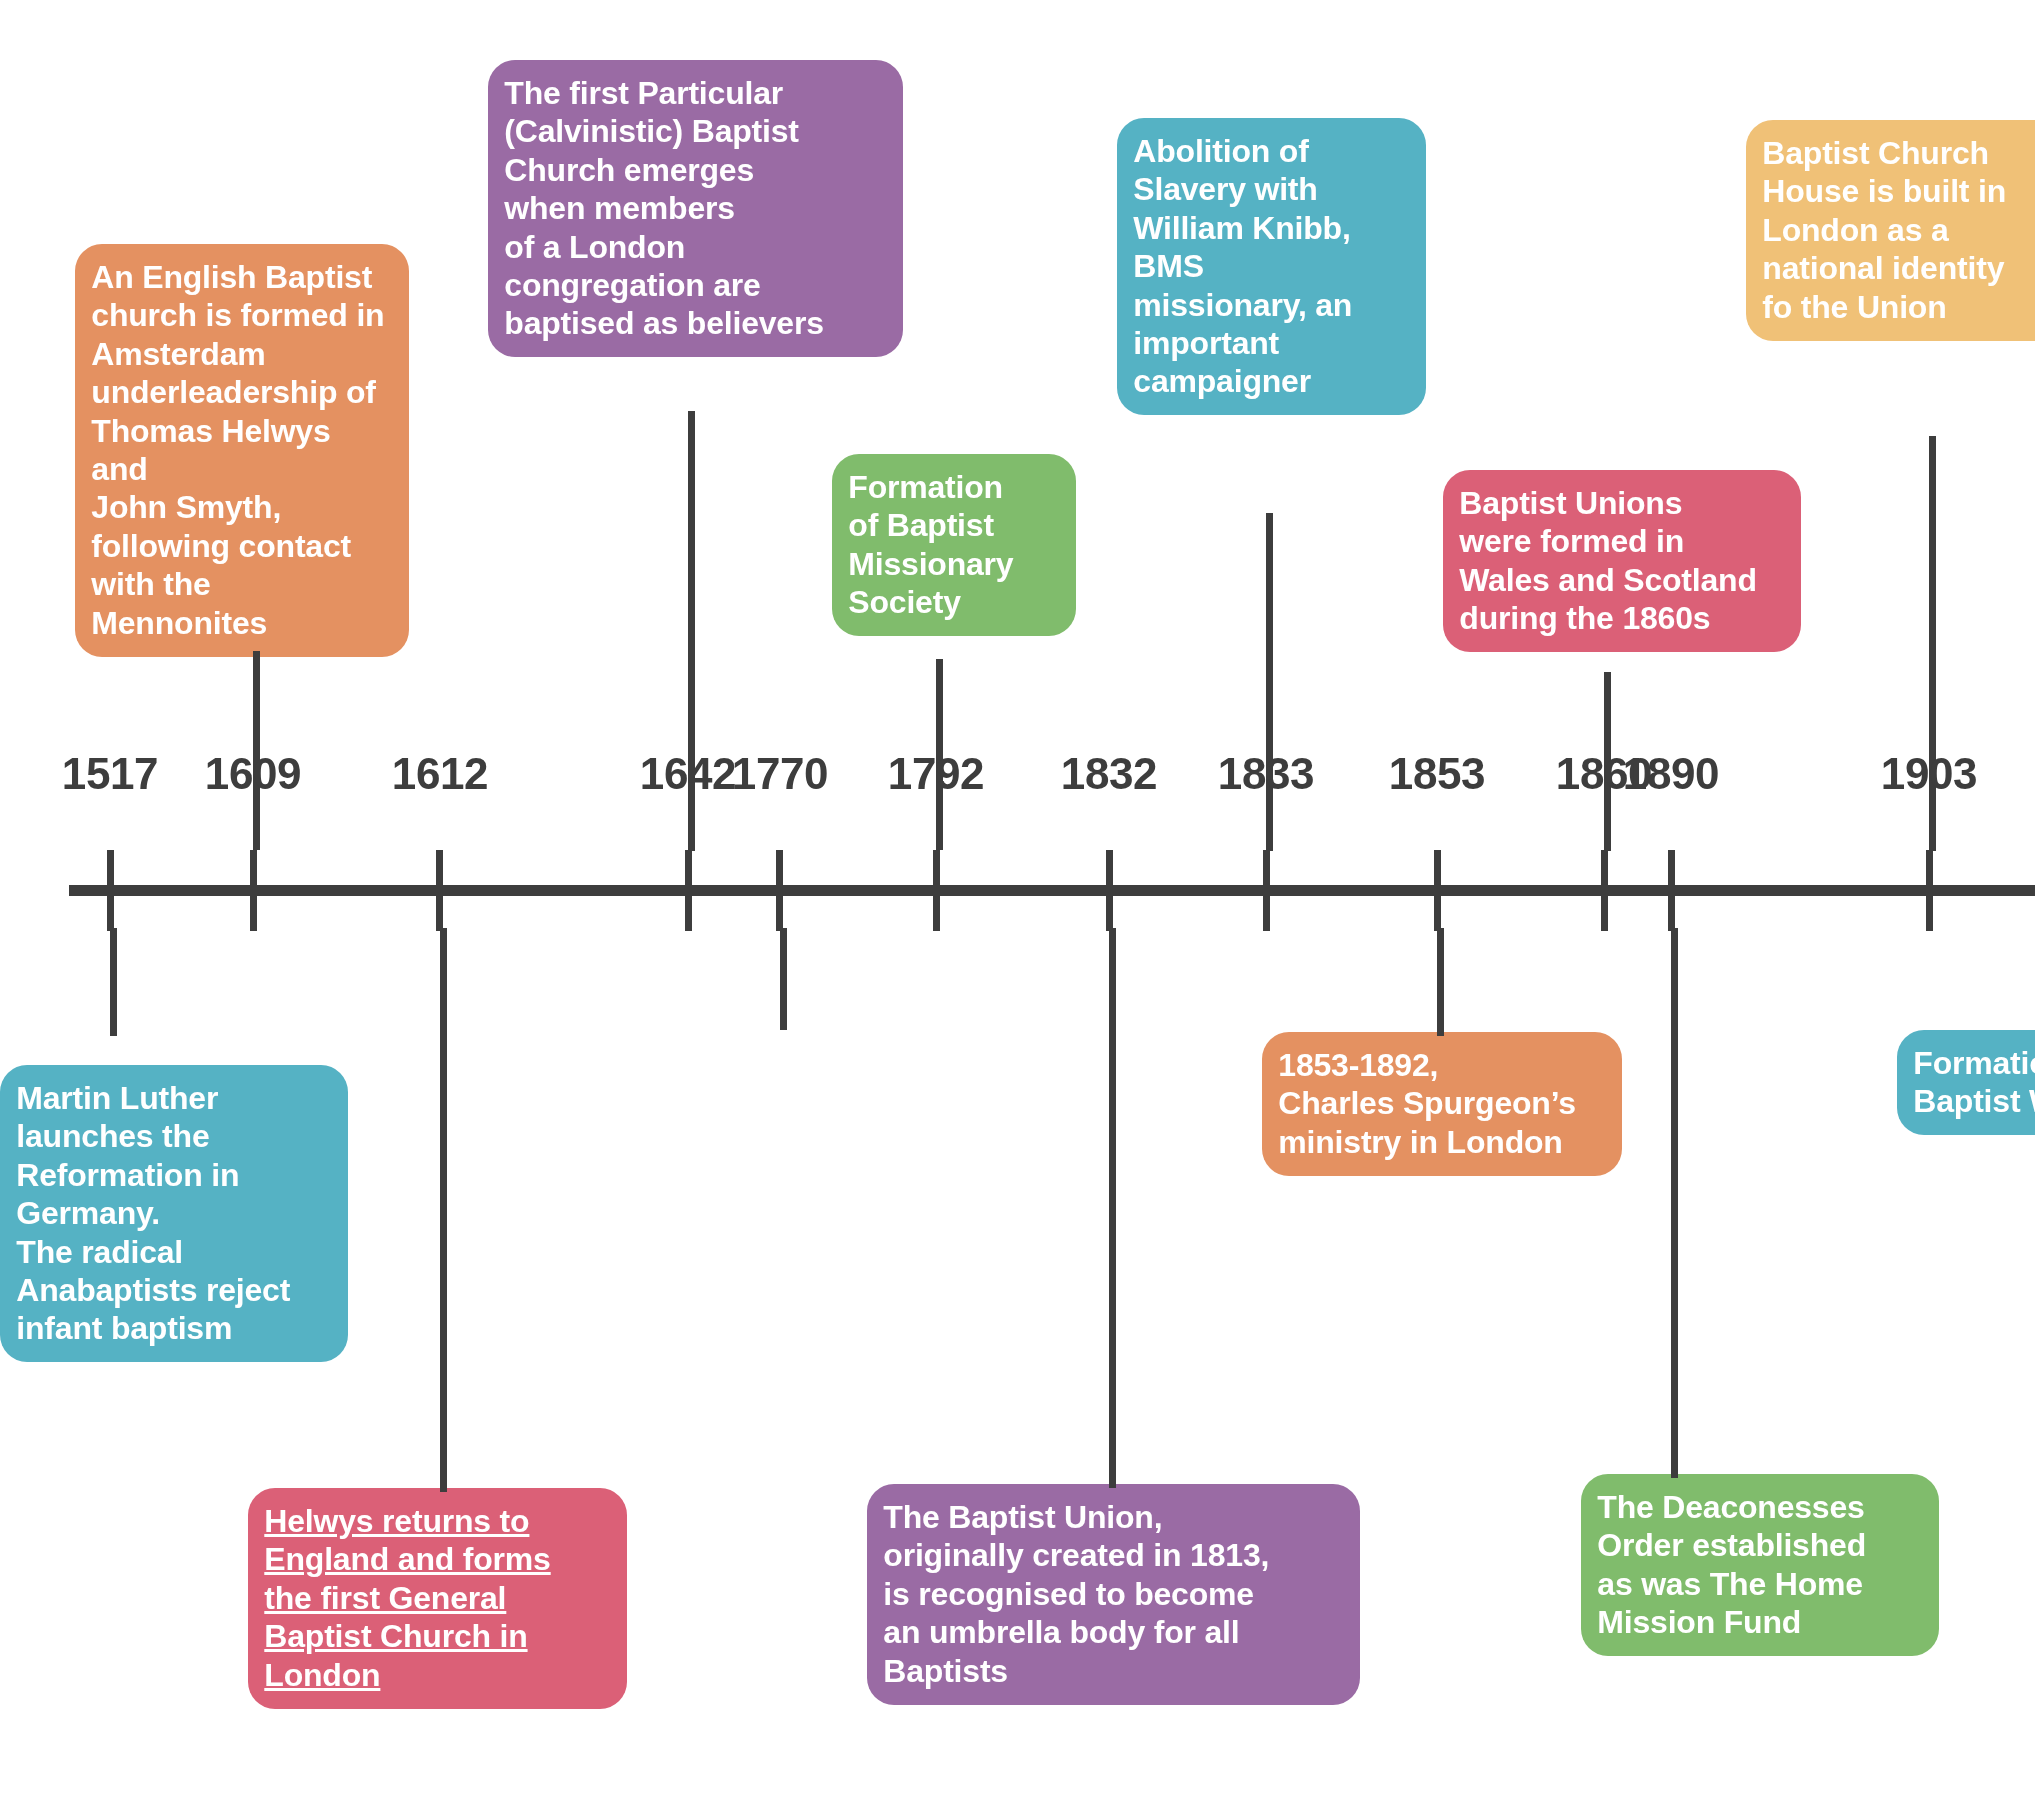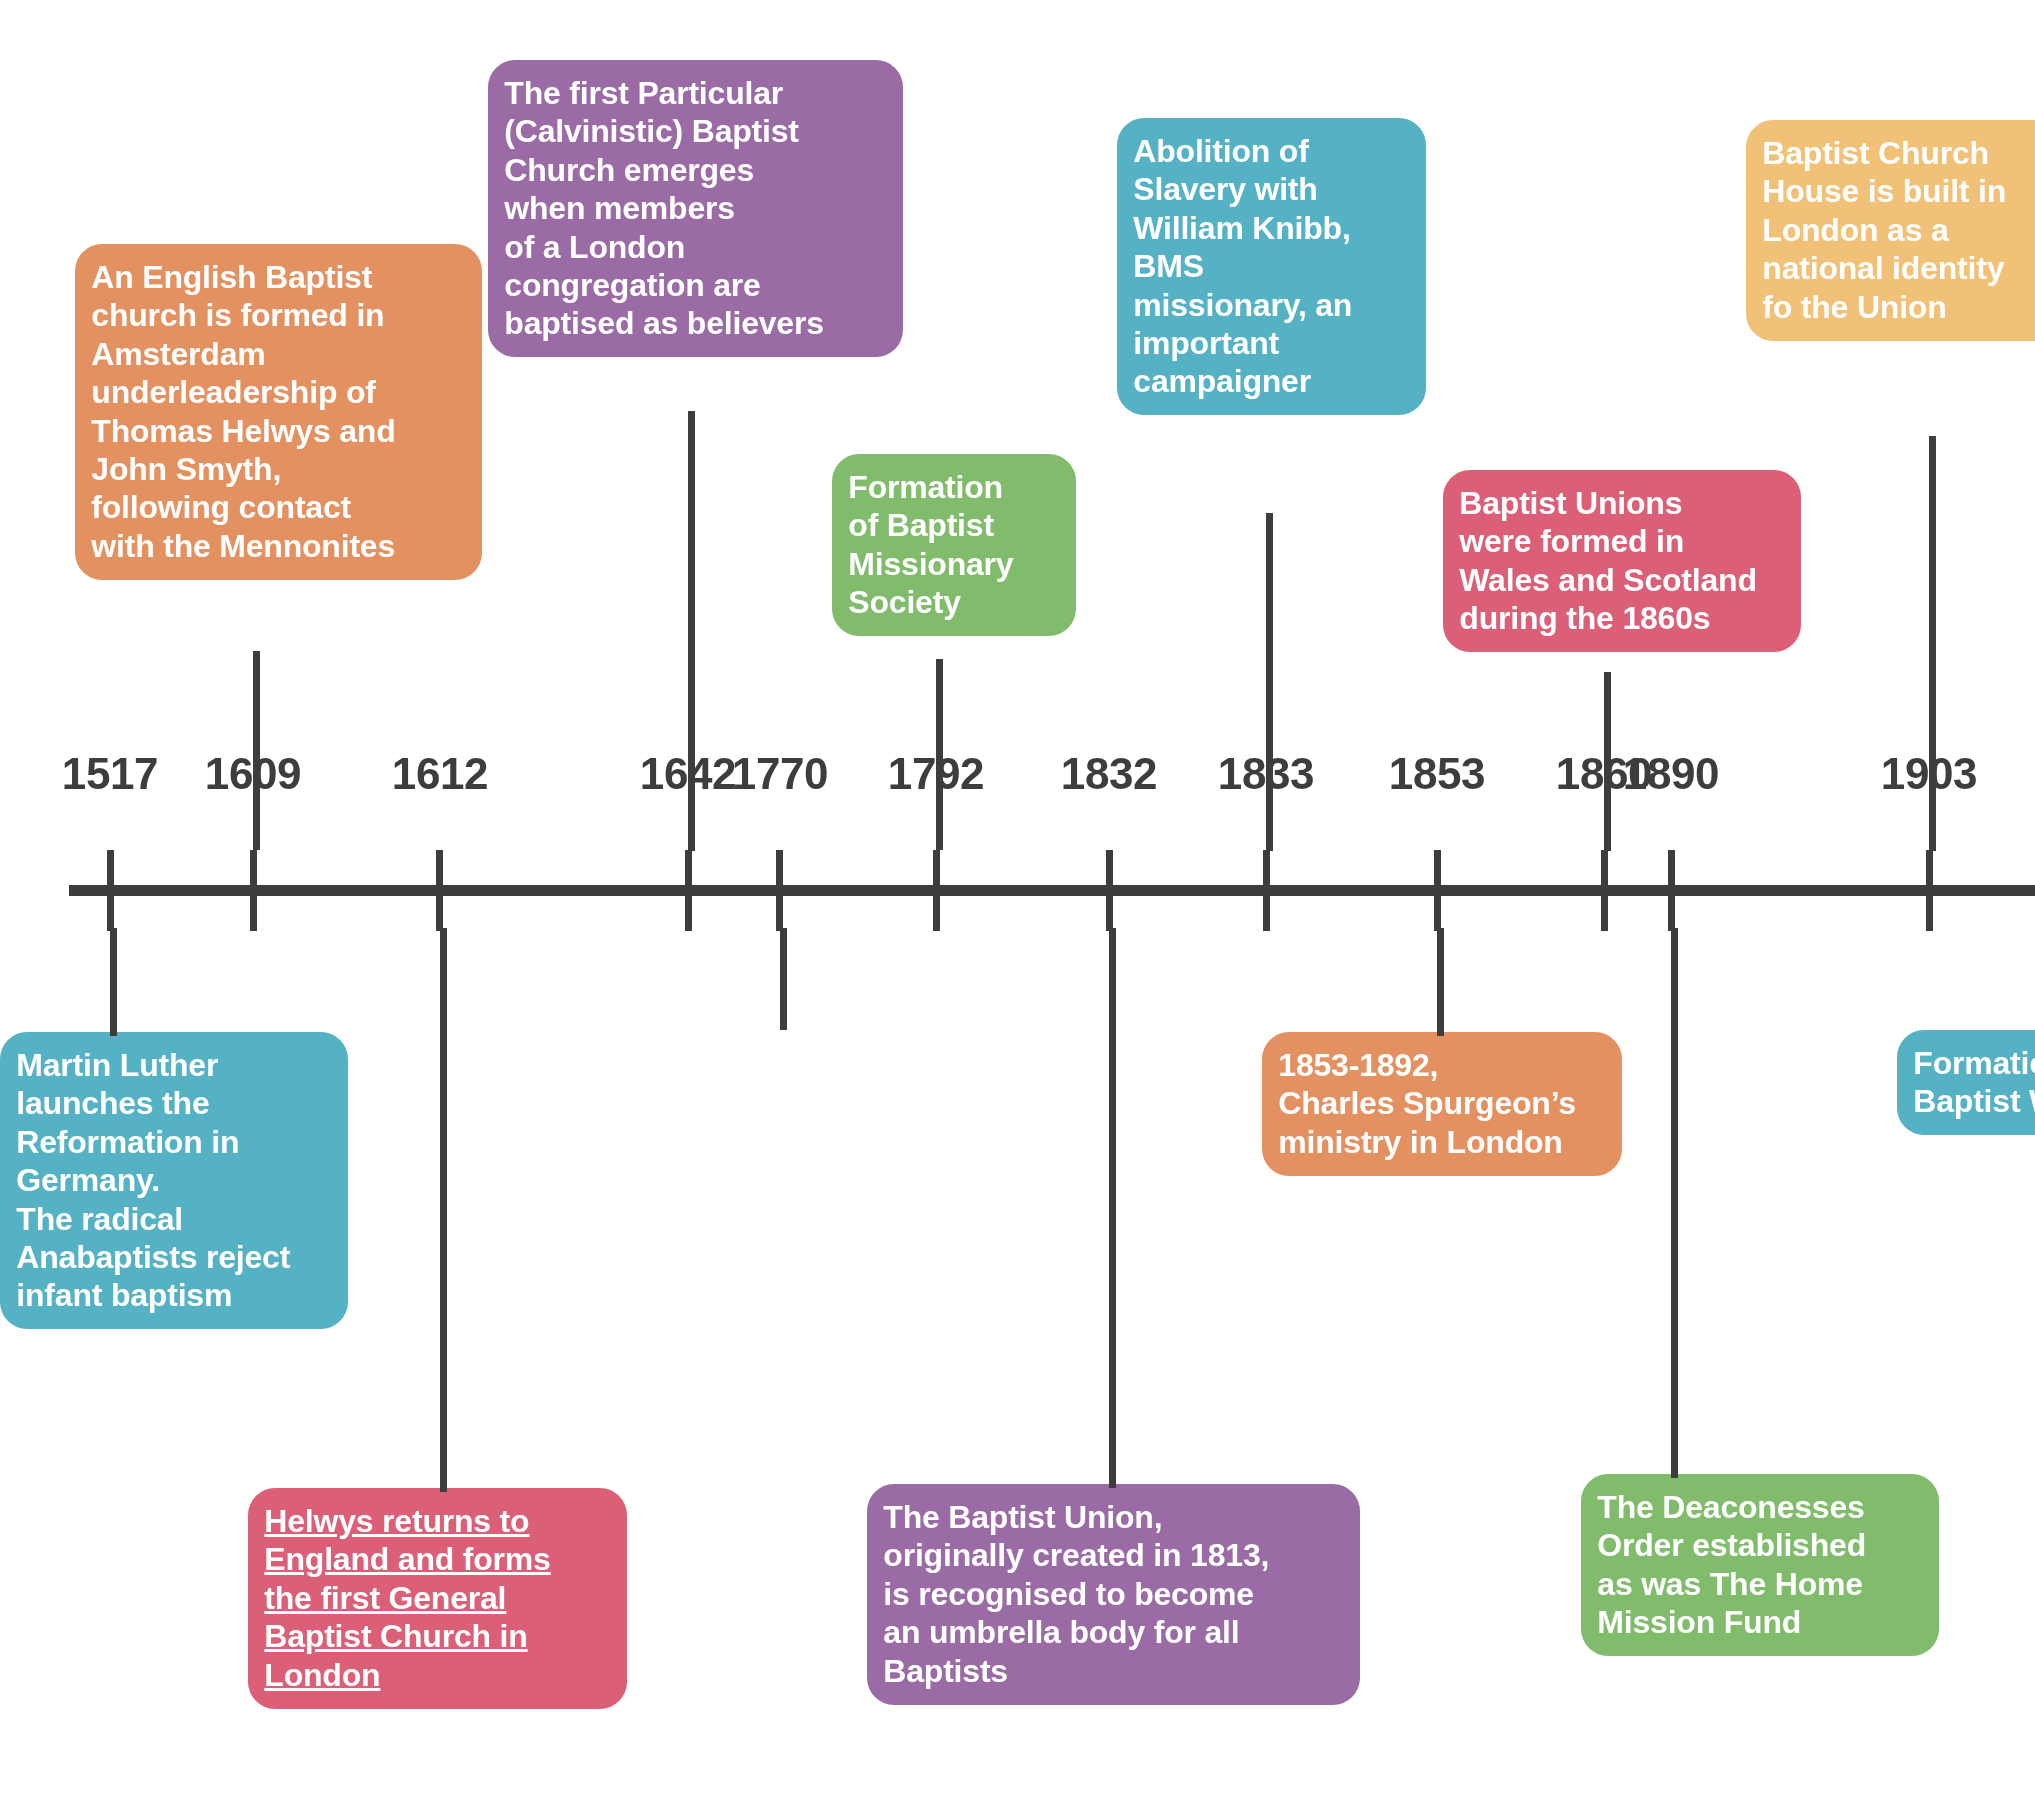--- a/index.html
+++ b/index.html
@@ -72,21 +72,21 @@
   .c-green  { background: #80bc6c; }
   .c-teal   { background: #55b2c4; }
   .c-red    { background: #db6077; }
   .c-yellow { background: #f0c177; }
 </style>
 </head>
 <body>
 
 <div id="stage">
 
-  <div class="card c-orange" style="left:75px; top:244px; width:407px;">An English Baptist
+  <div class="card c-orange" style="left:75px; top:244px; width:334px;">An English Baptist
 church is formed in
 Amsterdam
 underleadership of
 Thomas Helwys and
 John Smyth,
 following contact
 with the Mennonites</div>
   <div class="stem" style="left:253px; top:651px; height:199px;"></div>
 
   <div class="card c-purple" style="left:488px; top:60px; width:415px;">The first Particular
@@ -121,21 +121,21 @@
 
   <div class="card c-yellow" style="left:1746px; top:120px; width:350px;">Baptist Church
 House is built in
 London as a
 national identity
 fo the Union</div>
   <div class="stem" style="left:1929px; top:436px; height:415px;"></div>
 
   <div class="axis-line" id="axis-bar"></div>
 
-  <div class="card c-teal" style="left:0px; top:1032px; width:348px;">Martin Luther
+  <div class="card c-teal" style="left:0px; top:1065px; width:348px;">Martin Luther
 launches the
 Reformation in
 Germany.
 The radical
 Anabaptists reject
 infant baptism</div>
   <div class="stem" style="left:110px; top:928px; height:108px;"></div>
 
   <div class="card c-red" style="left:248px; top:1488px; width:379px;text-decoration:underline;">Helwys returns to
 England and forms

